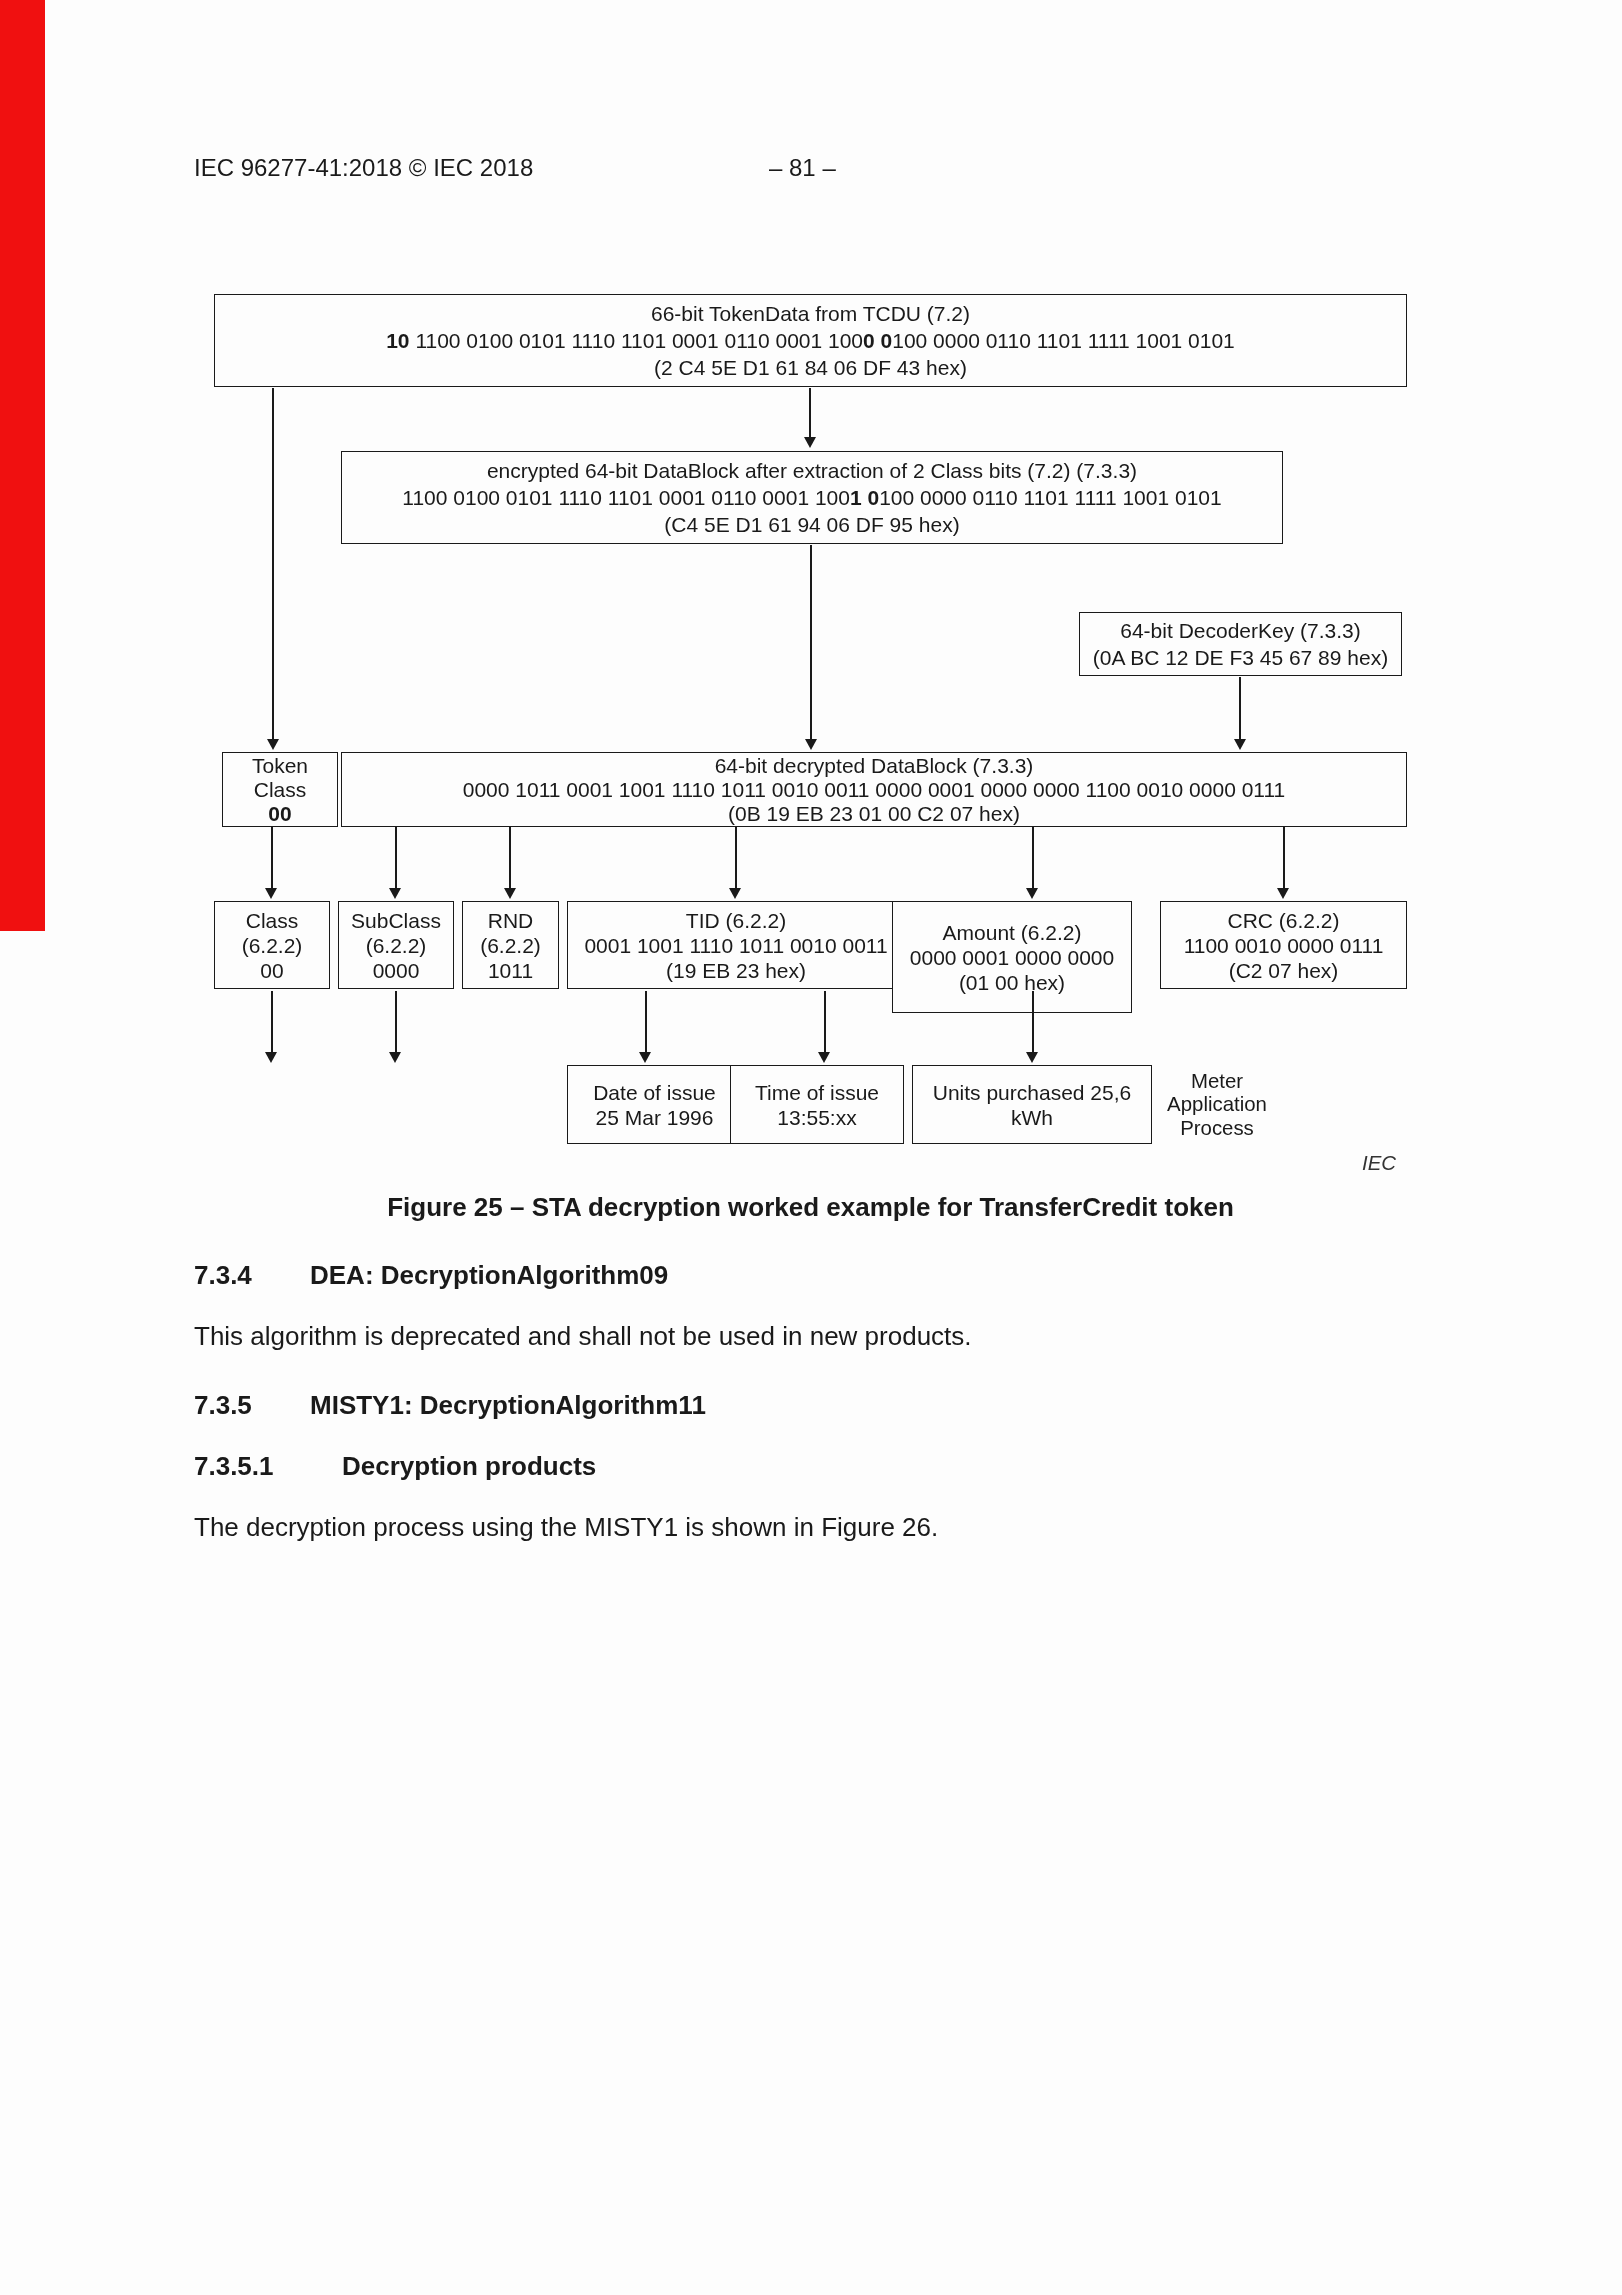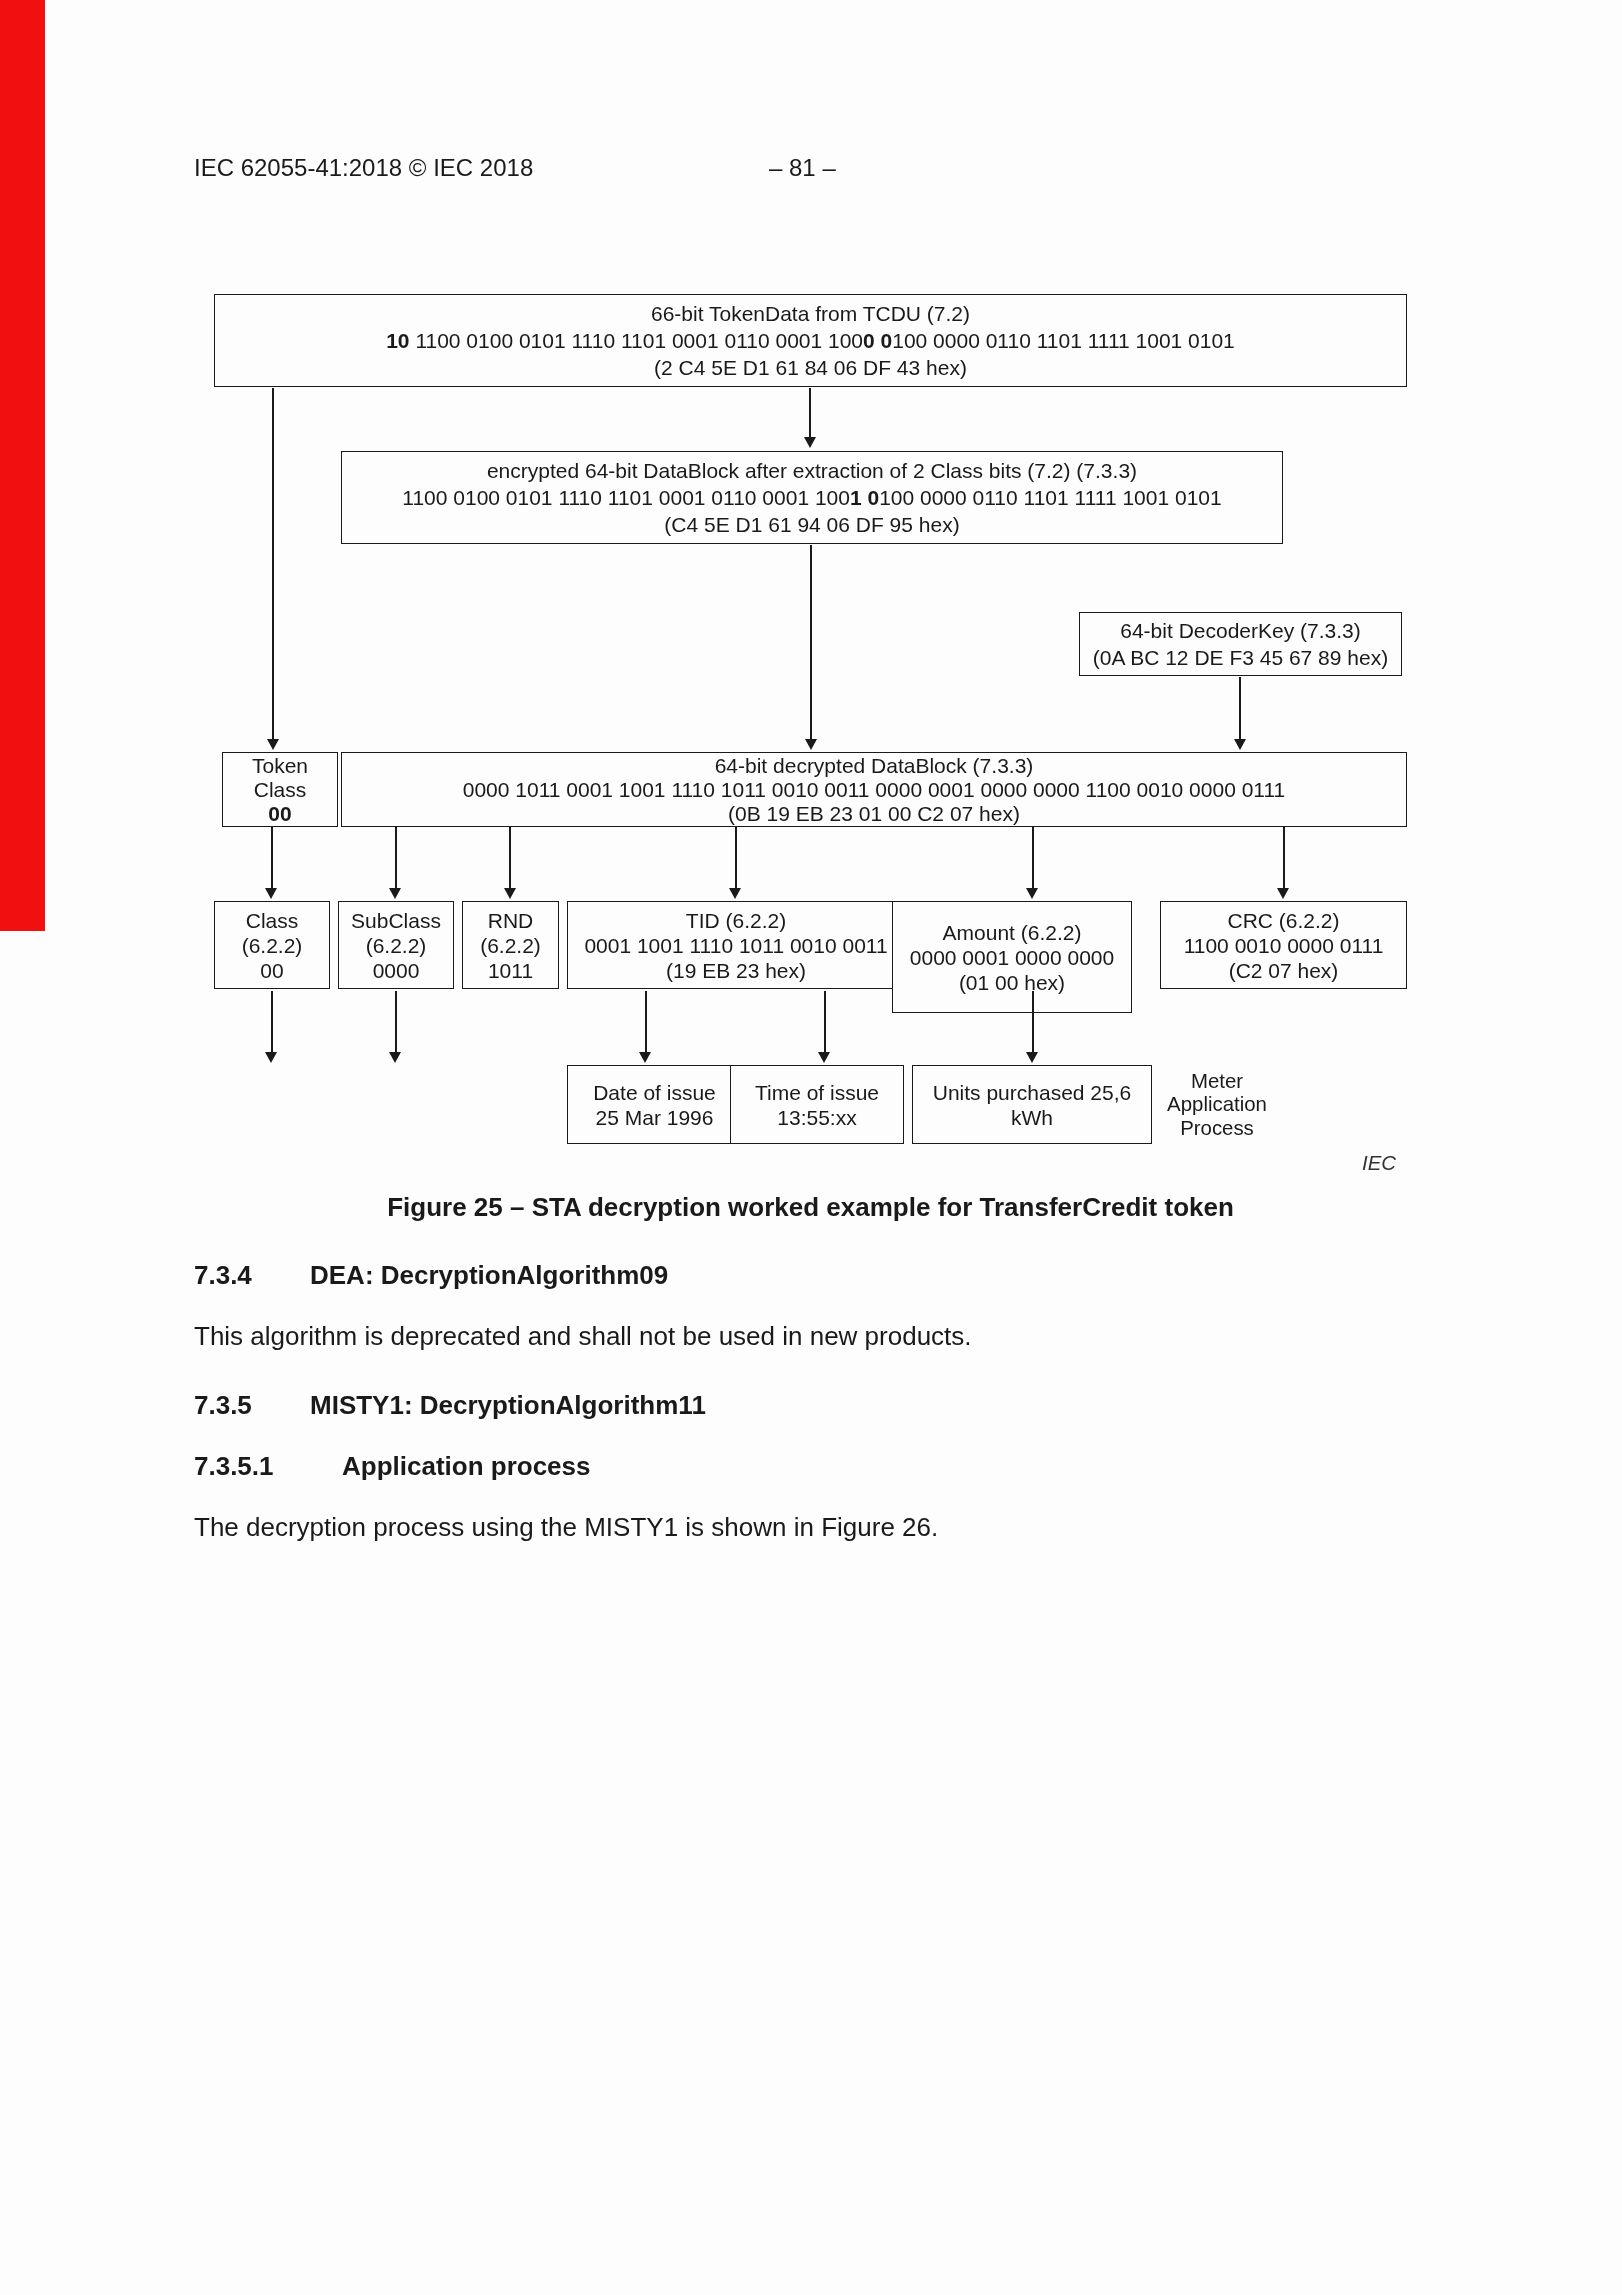--- a/index.html
+++ b/index.html
@@ -38,21 +38,21 @@
 
   b { font-weight:bold; }
 </style>
 </head>
 <body>
 
 <div class="page">
 
   <div class="red-stripe"></div>
 
-  <span class="hdr" style="left:194px">IEC 62055-41:2018 © IEC 2018</span>
+  <span class="hdr" style="left:194px">IEC 96277-41:2018 © IEC 2018</span>
   <span class="hdr" style="left:769px">– 81 –</span>
 
   <div class="box" style="left:214px;top:294px;width:1193px;height:93px">
     <div>66-bit TokenData from TCDU (7.2)</div>
     <div><b>10</b><span> 1100 0100 0101 1110 1101 0001 0110 0001 100</span><b>0 0</b><span>100 0000 0110 1101 1111 1001 0101</span></div>
     <div>(2 C4 5E D1 61 84 06 DF 43 hex)</div>
   </div>
 
   <div class="box" style="left:341px;top:451px;width:942px;height:93px">
     <div>encrypted 64-bit DataBlock after extraction of 2 Class bits (7.2) (7.3.3)</div>
@@ -173,18 +173,18 @@
   </div>
   <div class="body-text" style="top:1321px">This algorithm is deprecated and shall not be used in new products.</div>
 
   <div class="heading" style="top:1390px">
     <span class="hnum" style="width:116px">7.3.5</span>
     <span>MISTY1: DecryptionAlgorithm11</span>
   </div>
 
   <div class="heading" style="top:1451px">
     <span class="hnum" style="width:148px">7.3.5.1</span>
-    <span>Application process</span>
+    <span>Decryption products</span>
   </div>
   <div class="body-text" style="top:1512px">The decryption process using the MISTY1 is shown in Figure 26.</div>
 
 </div>
 
 
 </body></html>

